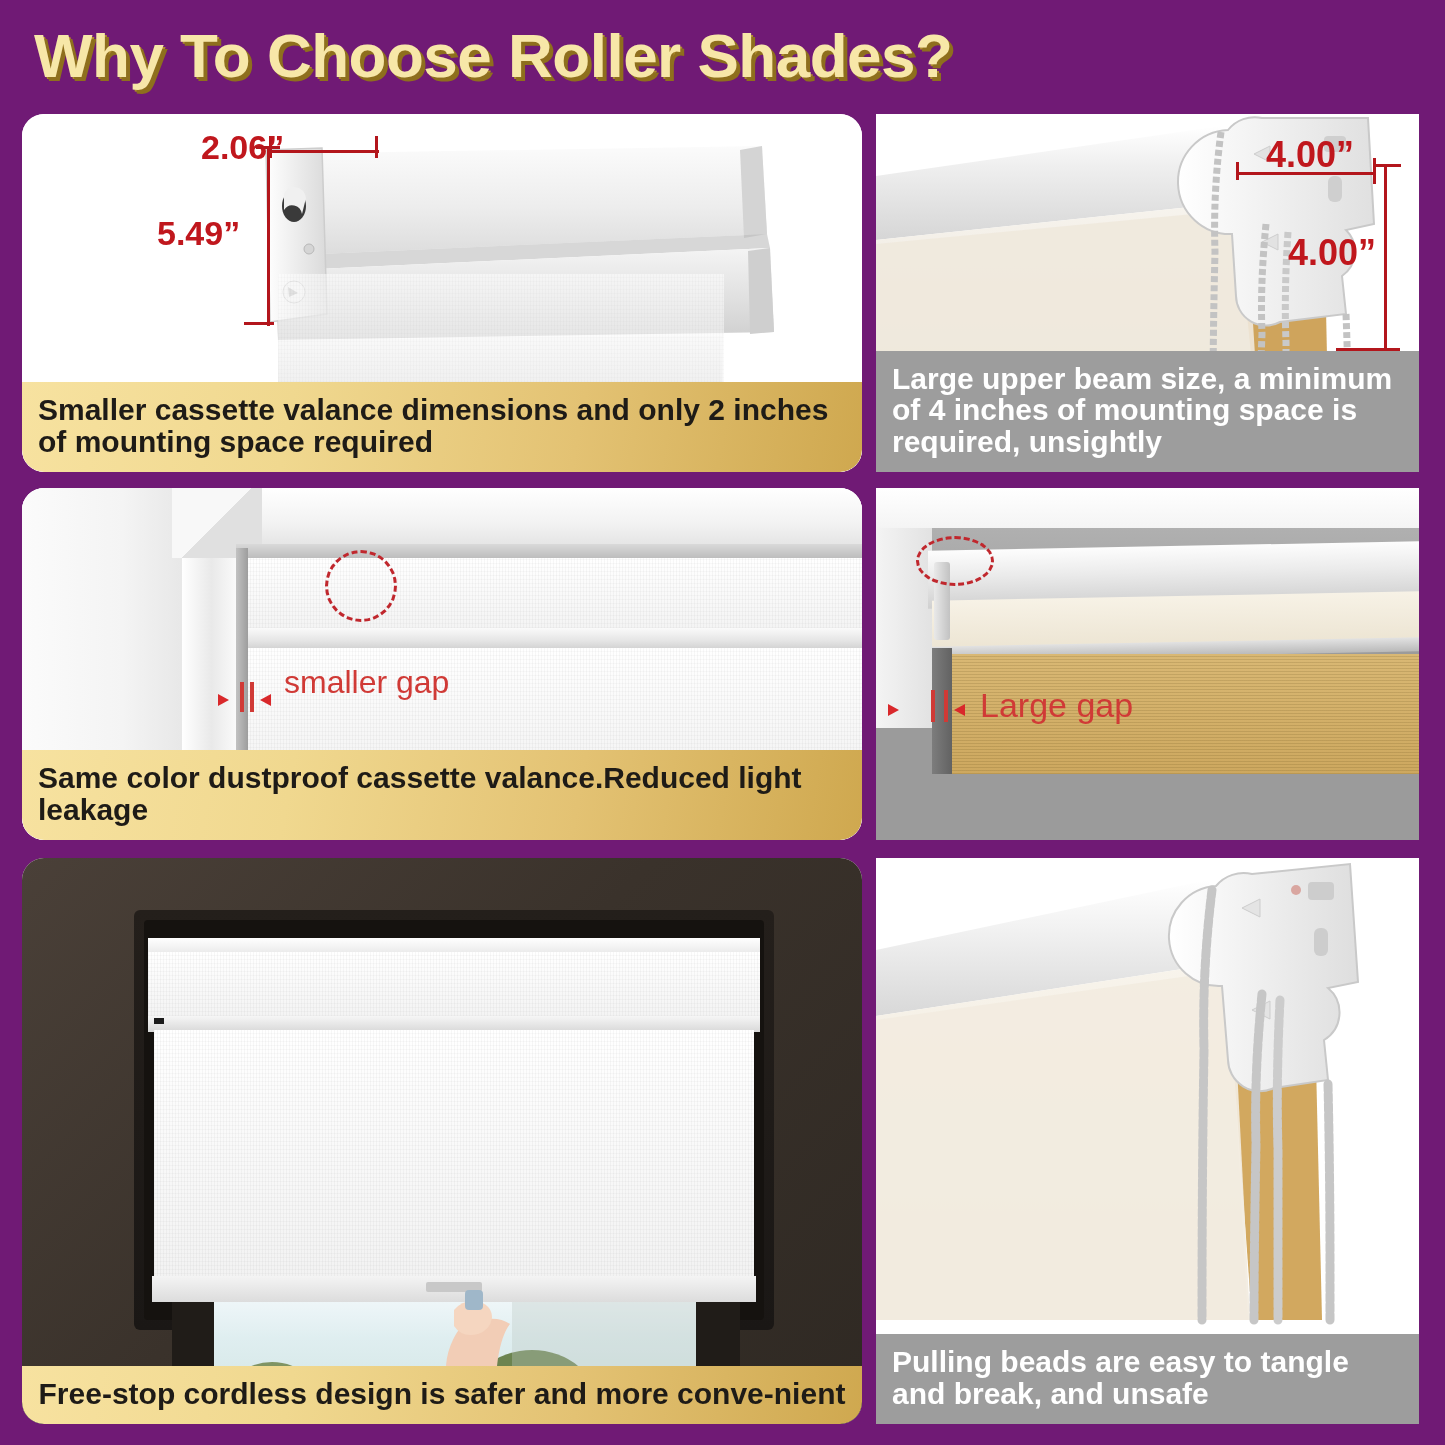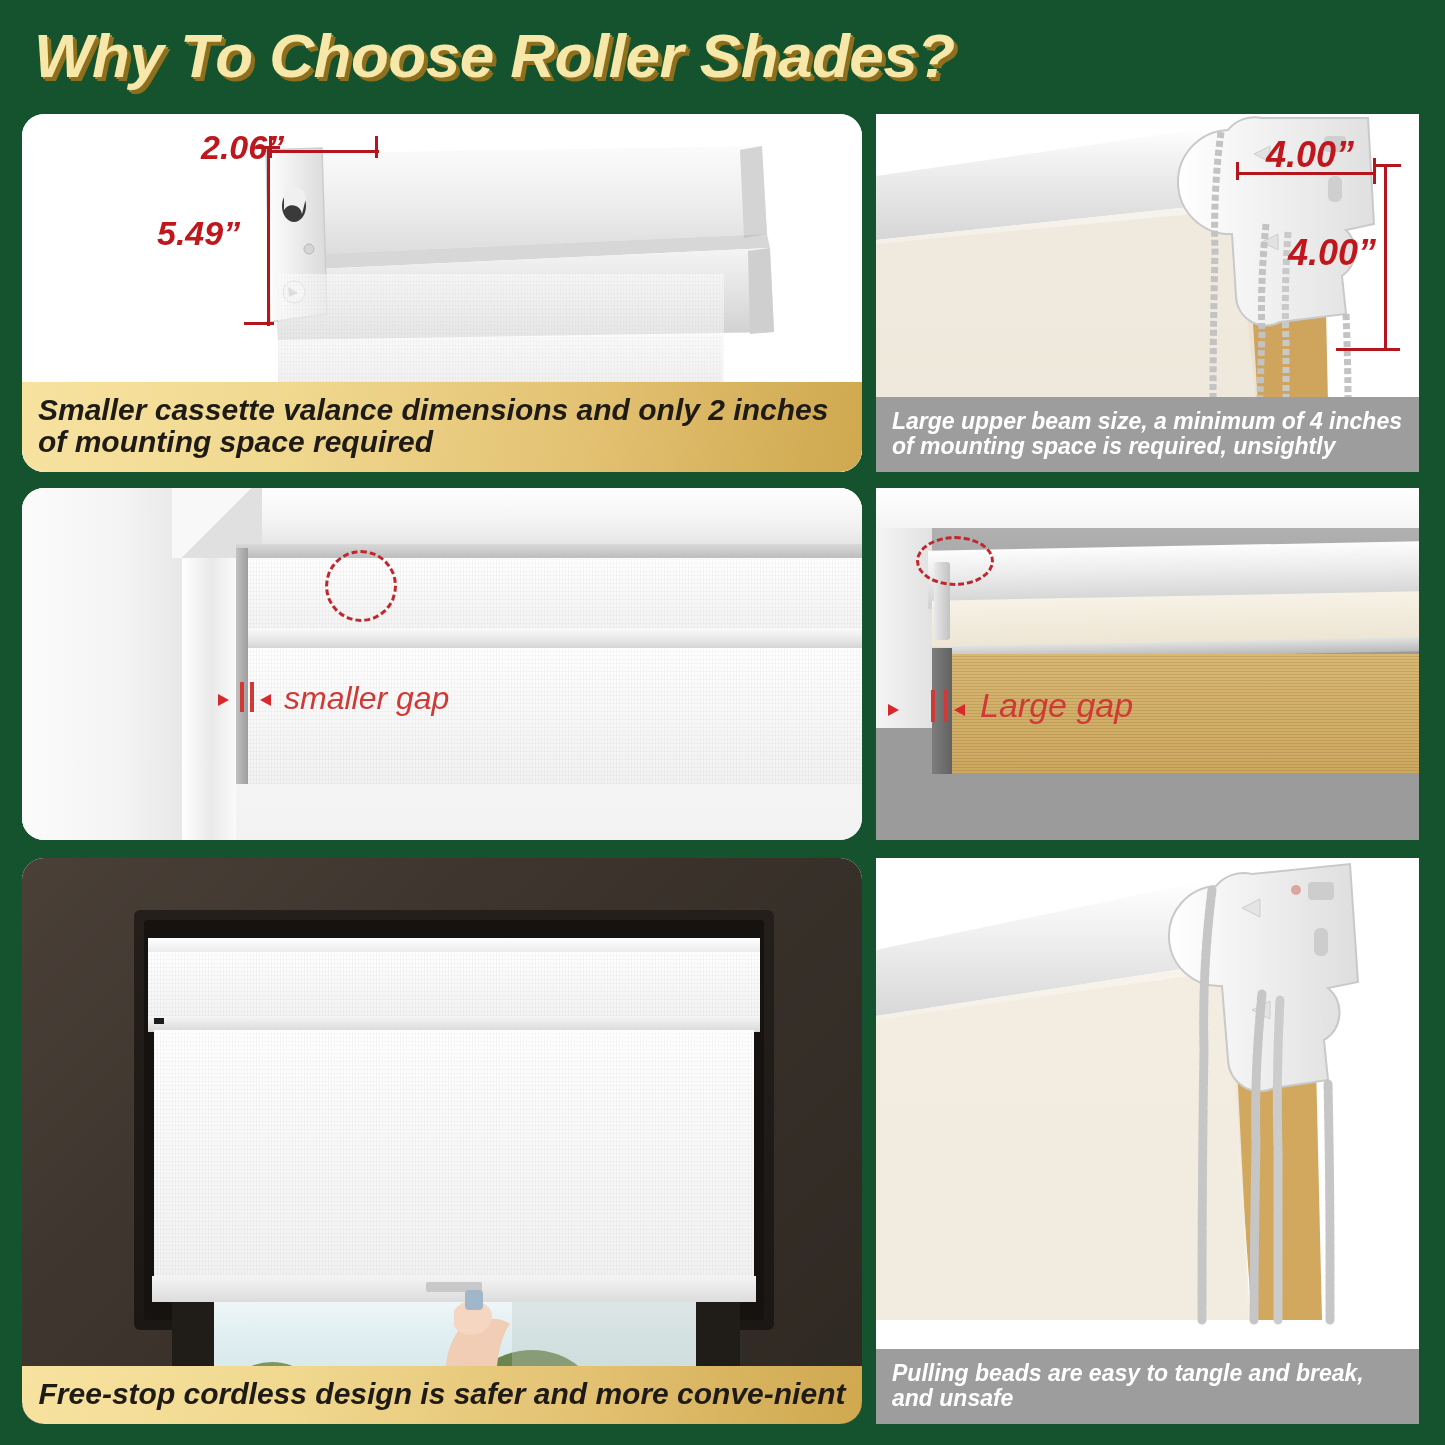--- a/index.html
+++ b/index.html
@@ -2,21 +2,21 @@
 <html><head>
 <meta charset="utf-8">
 <style>
   * { box-sizing: border-box; margin: 0; padding: 0; }
   html, body {
     width: 1445px; height: 1445px;
     background: #2b2a28;
     font-family: "Liberation Sans", sans-serif;
     overflow: hidden;
   }
-  .page { position: relative; width: 1445px; height: 1445px; background: #14532d; font-style: italic; }
+  .page { position: relative; width: 1445px; height: 1445px; background: #701a75; }
 
   
   .title {
     position: absolute; left: 34px; top: 20px;
     font-size: 62px; font-weight: bold; letter-spacing: -0.5px;
     color: #f7e7a8;
     text-shadow: 4px 4px 0 #8e6f1d, 2px 2px 0 #ad8a2c;
     white-space: nowrap;
   }
 
@@ -36,21 +36,21 @@
     font-size: 30px; font-weight: bold; line-height: 1.06;
   }
   .caption.gold {
     background: linear-gradient(100deg, #f7e2a0 0%, #f0d88f 32%, #e3c273 66%, #cfa84f 100%);
     color: #1e1b17;
     border-bottom-left-radius: 22px; border-bottom-right-radius: 22px;
   }
   .caption.gray {
     background: #9d9d9d;
     color: #ffffff;
-    font-size: 23px;
+    font-size: 30px;
   }
 
   
 
   
   .fab-white {
     background:
       repeating-linear-gradient(90deg, rgba(0,0,0,.030) 0 1px, rgba(255,255,255,0) 1px 3px),
       repeating-linear-gradient(0deg, rgba(0,0,0,.022) 0 1px, rgba(255,255,255,0) 1px 4px),
       linear-gradient(180deg,#ffffff,#f2f2f2);
@@ -240,23 +240,24 @@
 
         <div style="position:absolute; left:214px; top:60px; width:12px; height:236px;
                     background:linear-gradient(90deg,#c2c2c2,#9d9d9d);"></div>
 
         <div class="dash-ellipse" style="left:303px; top:62px; width:72px; height:72px;"></div>
 
         <div class="arrowR" style="left:196px; top:206px;"></div>
         <div class="tick" style="left:218px; top:194px; width:4px; height:30px; background:#d03a36;"></div>
         <div class="tick" style="left:228px; top:194px; width:4px; height:30px; background:#d03a36;"></div>
         <div class="arrowL" style="left:238px; top:206px;"></div>
-        <div class="gap-text" style="left:262px; top:192px; font-size:32px;text-align:right;">smaller gap</div>
-      </div>
-
+        <div class="gap-text" style="left:262px; top:176px; font-size:32px;text-align:right;">smaller gap</div>
+      </div>
+
+      <div class="caption gold">Same color dustproof cassette valance.Reduced light leakage</div>
     </div>
 
     <div class="panel gray-style" style="left:876px; top:488px; width:543px; height:352px;">
       <div class="photo" style="background:#9b9b9b;">
 
         <div style="position:absolute; left:0; top:0; width:100%; height:48px;
                     background:linear-gradient(180deg,#ffffff,#f2f2f2);"></div>
 
         <div style="position:absolute; left:0; top:40px; width:100%; height:110px;
                     background:linear-gradient(180deg,#b0b0b0,#9a9a9a);"></div>

